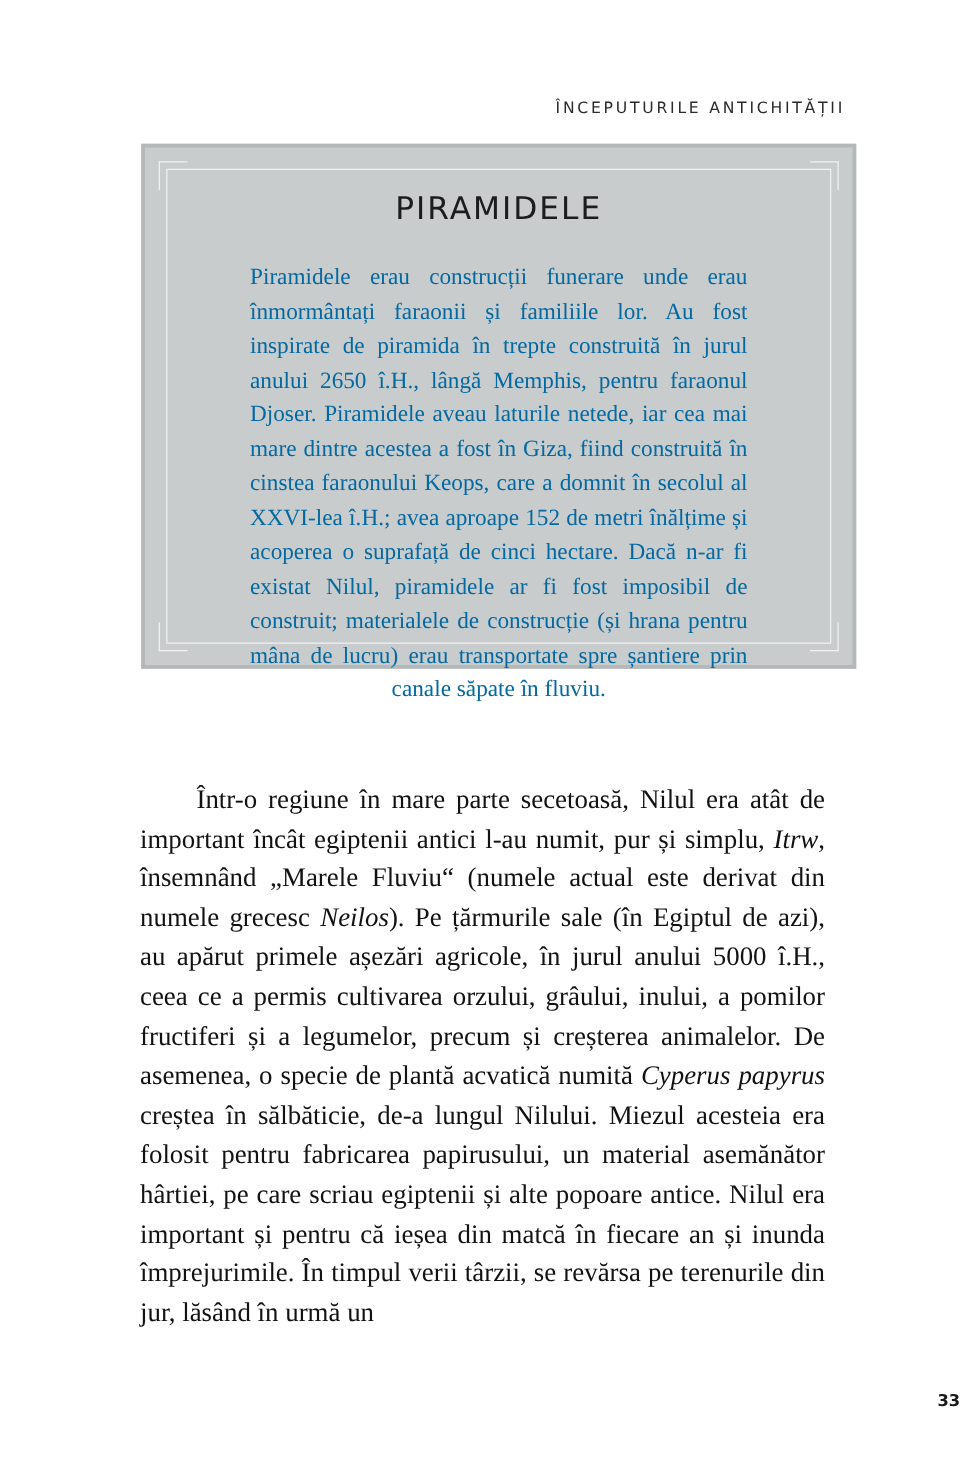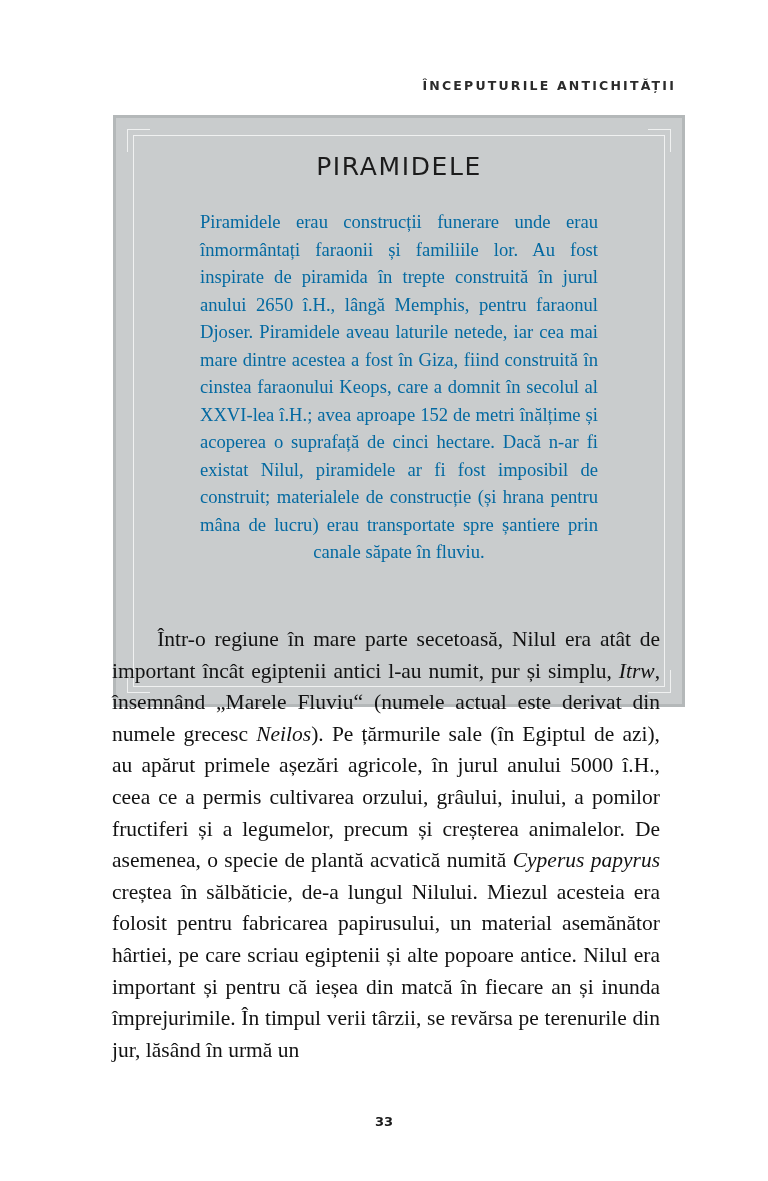--- a/index.html
+++ b/index.html
@@ -17,31 +17,31 @@
     overflow: hidden;
   }
   .running-head {
     position: absolute;
     top: 78px;
     right: 92px;
     font-family: "DejaVu Sans", sans-serif;
     font-size: 12.5px;
     letter-spacing: 2.2px;
     color: #2b2b2b;
-    font-weight: 700;
+    font-weight: 400;
     text-transform: uppercase;
   }
 
   
   .feature-box {
     position: absolute;
     left: 113px;
     top: 115px;
     width: 572px;
-    height: 592px;
+    height: 420px;
     background: #c9cccd;
     border: 3px solid #b4b8b9;
     box-sizing: border-box;
   }
   .feature-inner-frame {
     position: absolute;
     left: 17px;
     top: 17px;
     right: 17px;
     bottom: 17px;
@@ -100,21 +100,21 @@
     color: #121212;
   }
   .main-text p { margin: 16px; text-indent: 2.1em; }
   .main-text i { font-style: italic; }
 
   .folio {
     position: absolute;
     left: 0;
     right: 0;
     bottom: 52px;
-    text-align: center;
+    text-align: right;
     font-family: "DejaVu Sans", sans-serif;
     font-size: 13px;
     font-weight: 700;
     color: #1a1a1a;
   }
 </style>
 </head>
 <body>
 
 <div class="page">

